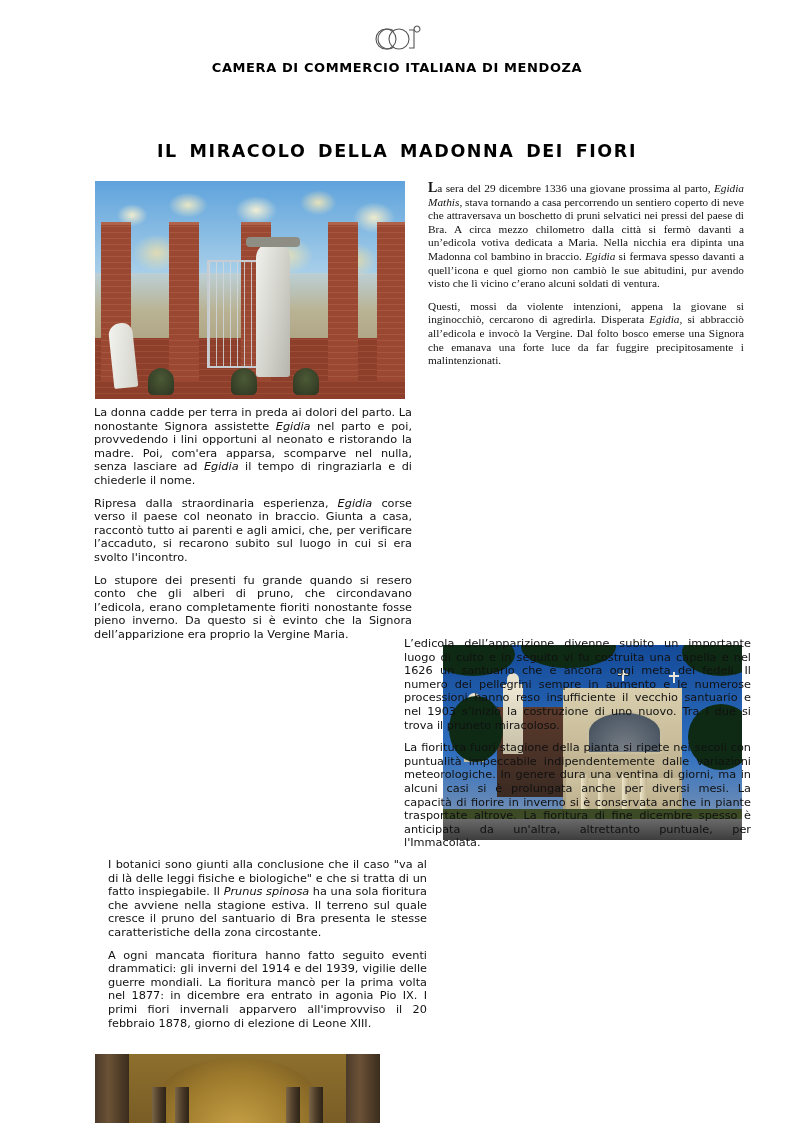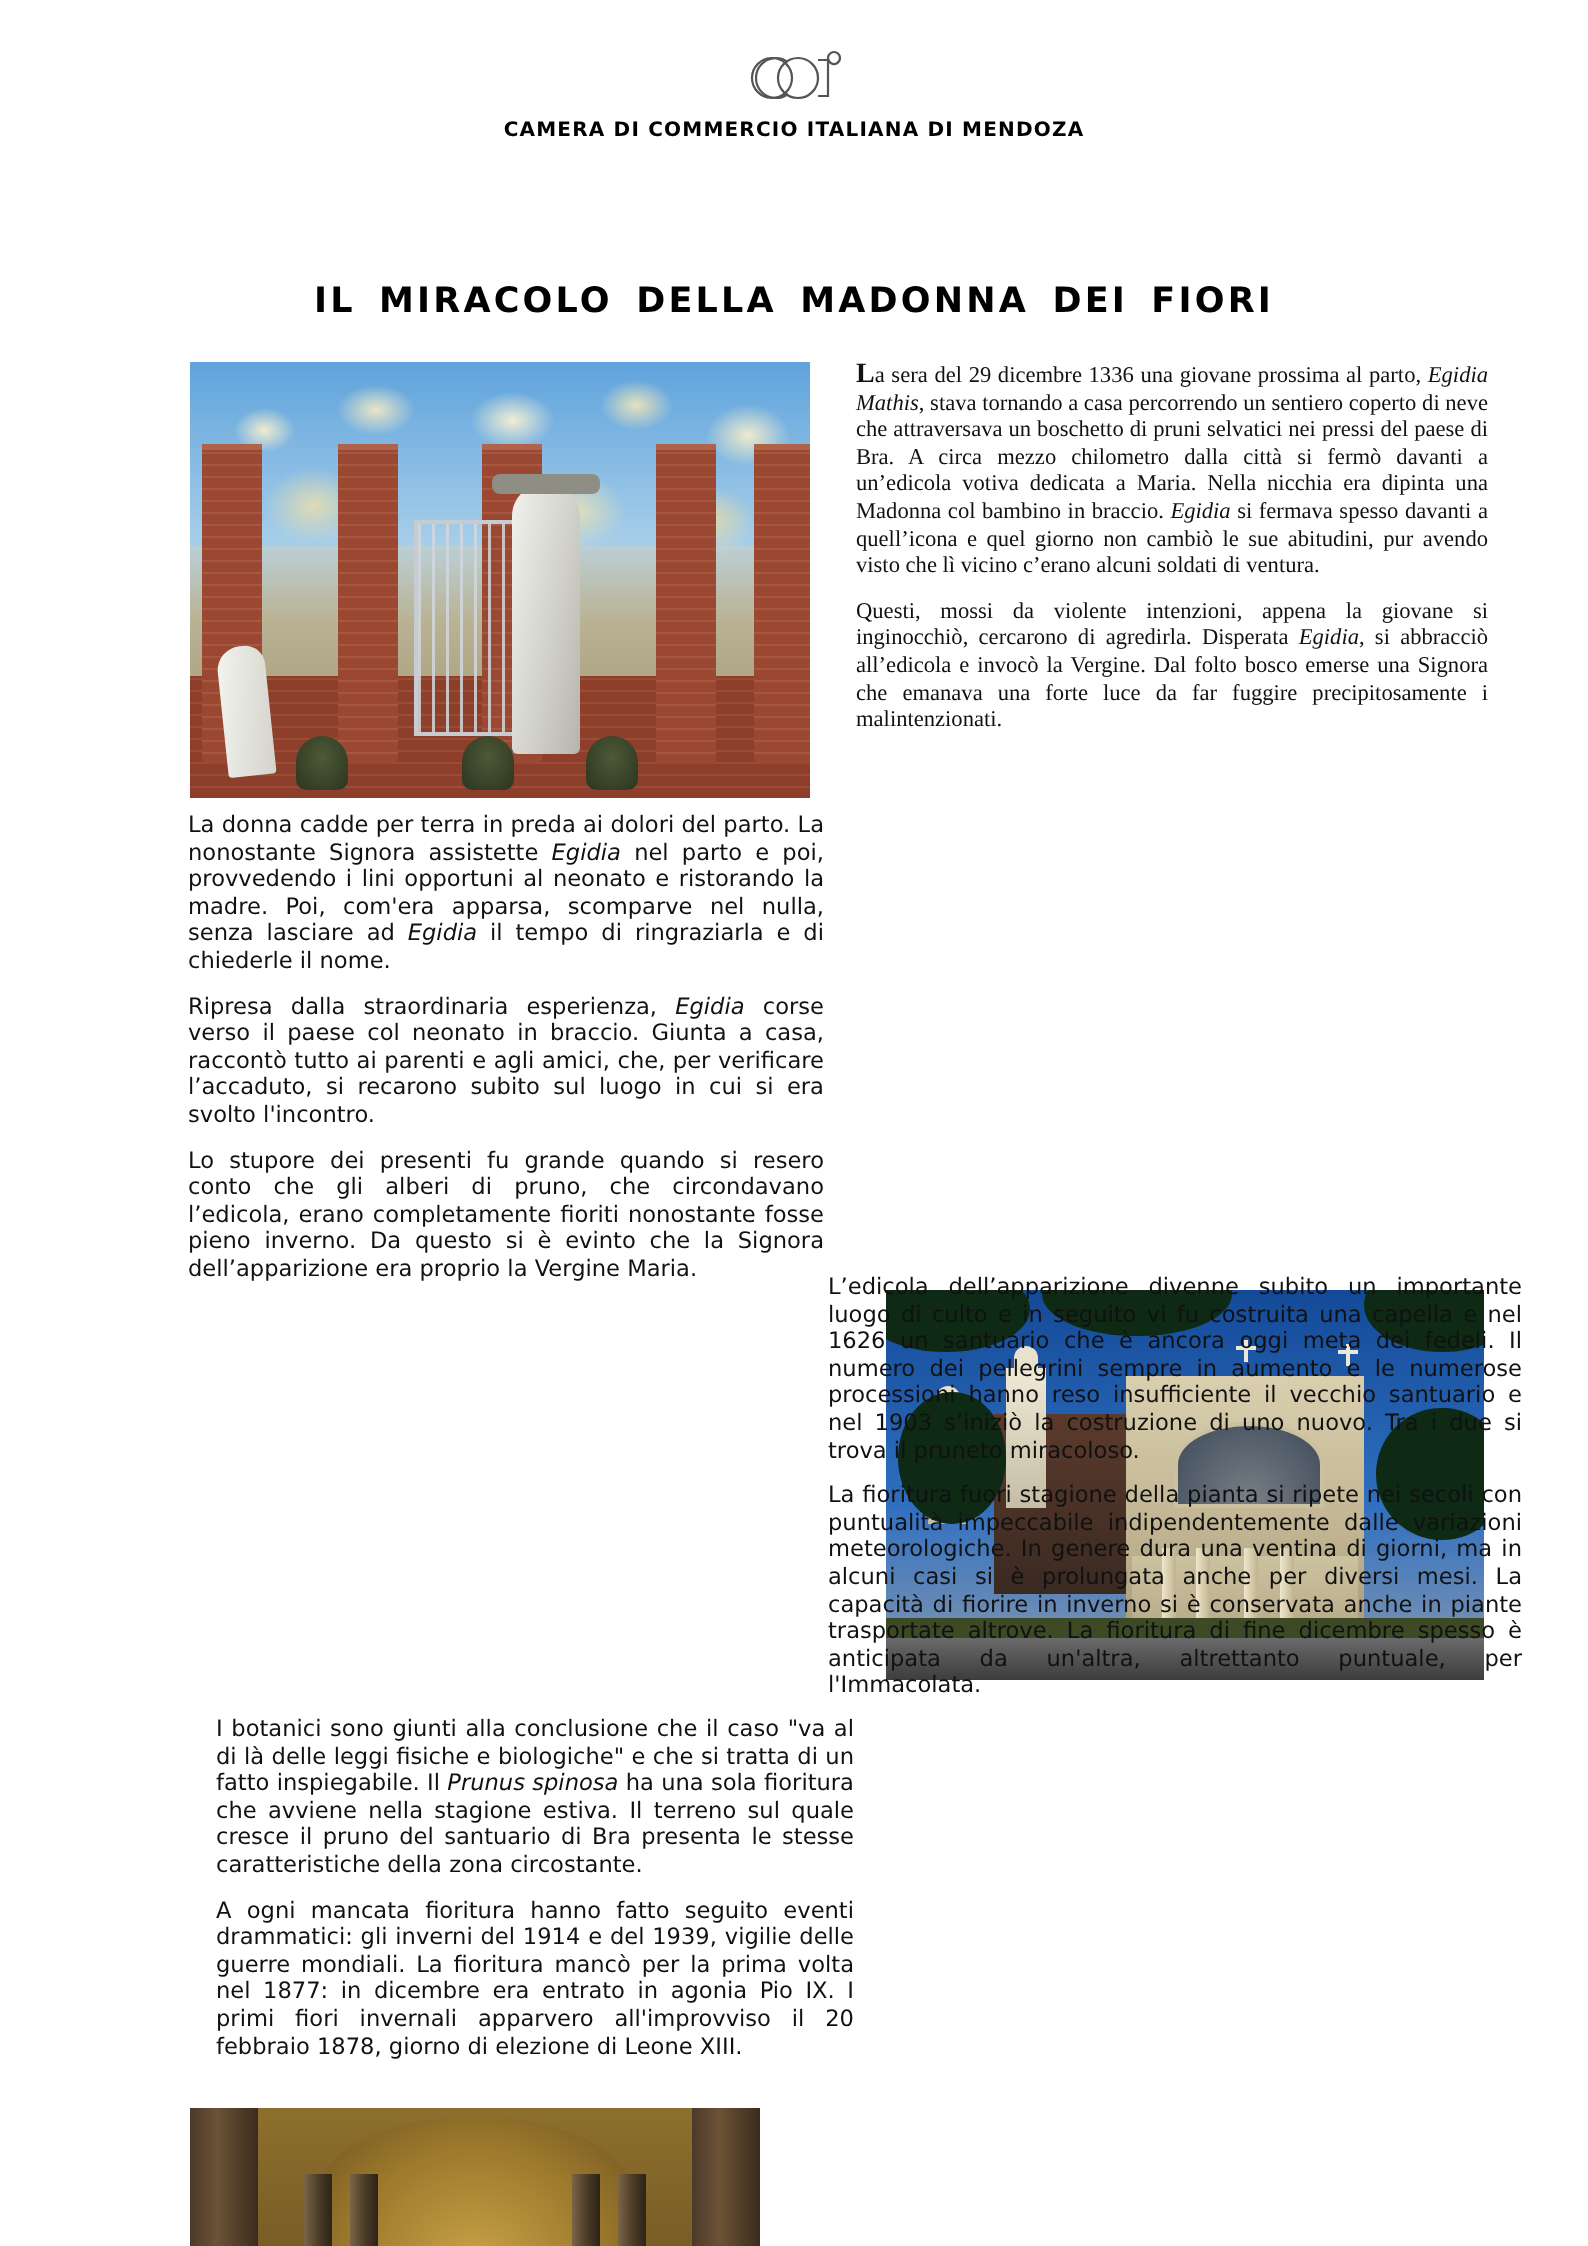--- a/index.html
+++ b/index.html
@@ -10,21 +10,21 @@
     position:relative;
     overflow:hidden;
   }
   .page{position:relative;width:794px;height:1123px;}
 
   
   .header{position:absolute;left:0;top:24px;width:794px;text-align:center;}
   .logo{display:block;margin:0 auto 6px auto;width:52px;height:30px;}
   .org-title{
     font-family:"DejaVu Sans", sans-serif;
-    font-weight:bold;font-size:10px;letter-spacing:.6px;
+    font-weight:bold;font-size:13px;letter-spacing:.6px;
     color:#000;white-space:nowrap;
   }
 
   
   .doc-title{
     position:absolute;left:0;top:141px;width:794px;text-align:center;
     font-weight:bold;font-size:17.5px;letter-spacing:1.6px;
     word-spacing:4px;
   }
 
@@ -41,21 +41,21 @@
     font-weight:bold;font-size:14px;line-height:11px;
   }
 
   
   .block{position:absolute;}
 
   #img-garden{left:95px;top:181px;width:310px;height:218px;}
   #col-intro{left:428px;top:182px;width:316px;font-family:Liberation Serif, serif;}
   #col-left-1{left:94px;top:406px;width:318px;}
   #img-church{left:443px;top:427px;width:299px;height:195px;}
-  #col-right-2{left:414px;top:637px;width:347px;}
+  #col-right-2{left:404px;top:637px;width:347px;}
   #img-interior{left:95px;top:641px;width:285px;height:206px;}
   #col-left-2{left:108px;top:858px;width:319px;}
 
   
   .pic{position:relative;overflow:hidden;background:#ddd;}
 
   
   .garden{background:linear-gradient(#74aee0 0%, #9cc9ec 22%, #bcd6e6 38%, #b9b292 60%, #9c8d6d 100%);}
   .g-sky{position:absolute;left:0;top:0;width:100%;height:42%;
     background:linear-gradient(#5fa3dc,#a8cfe9);}

